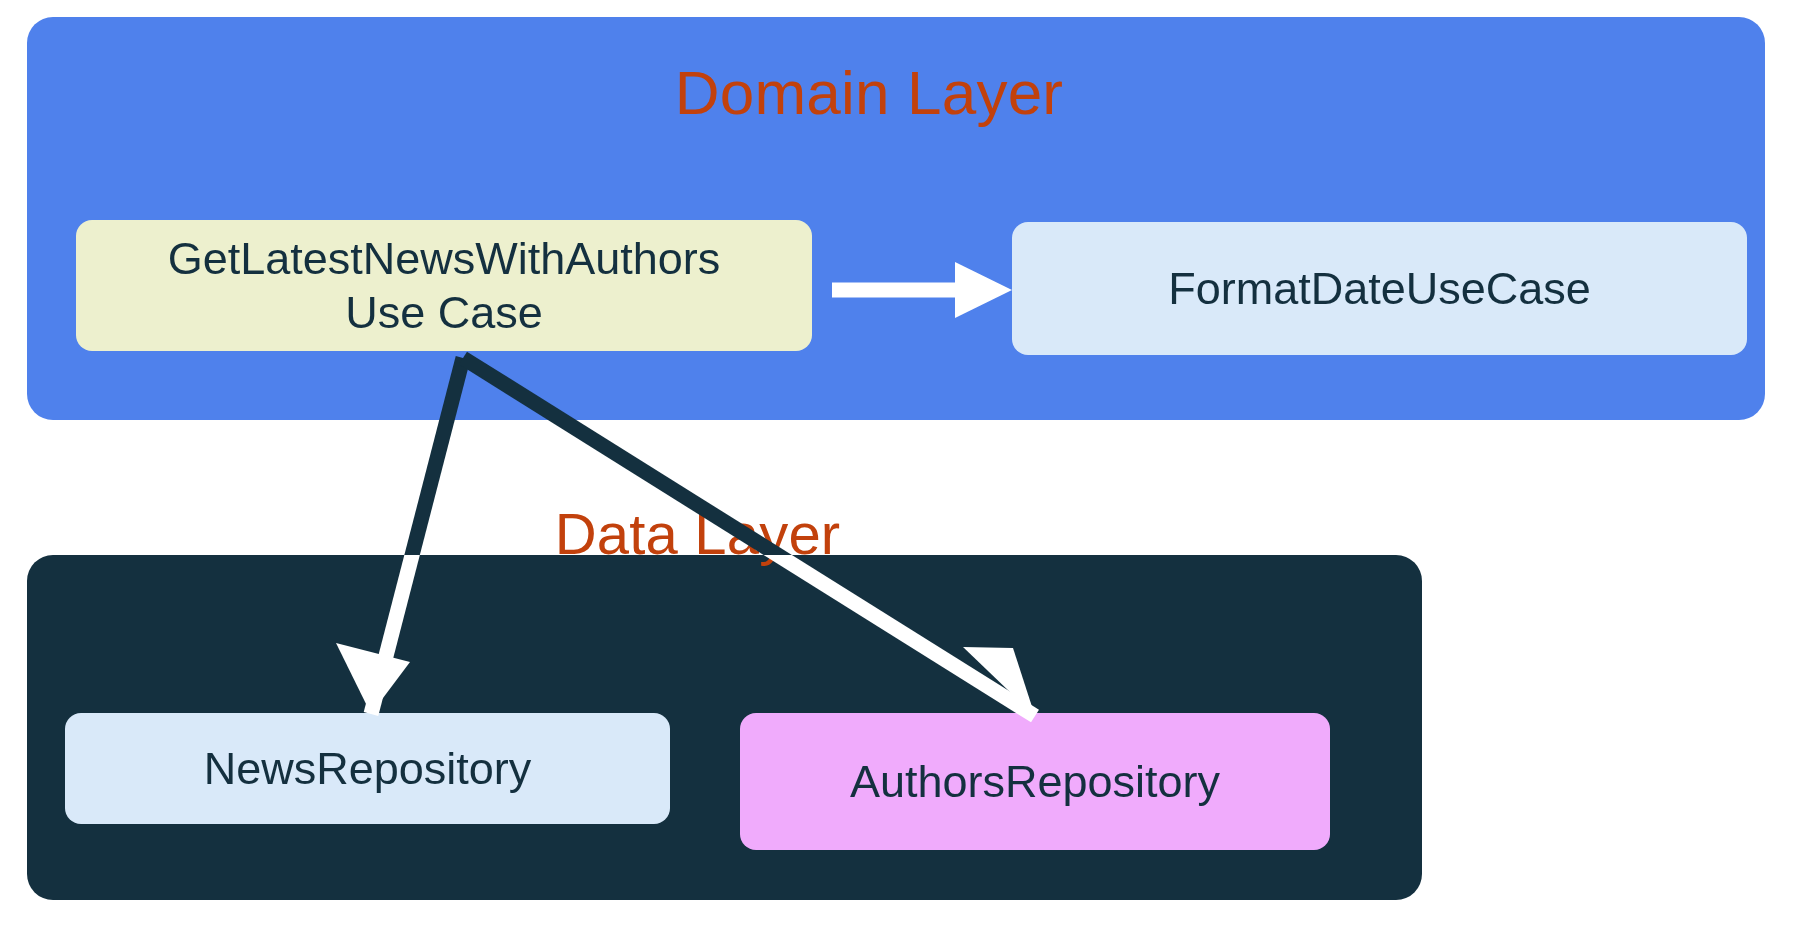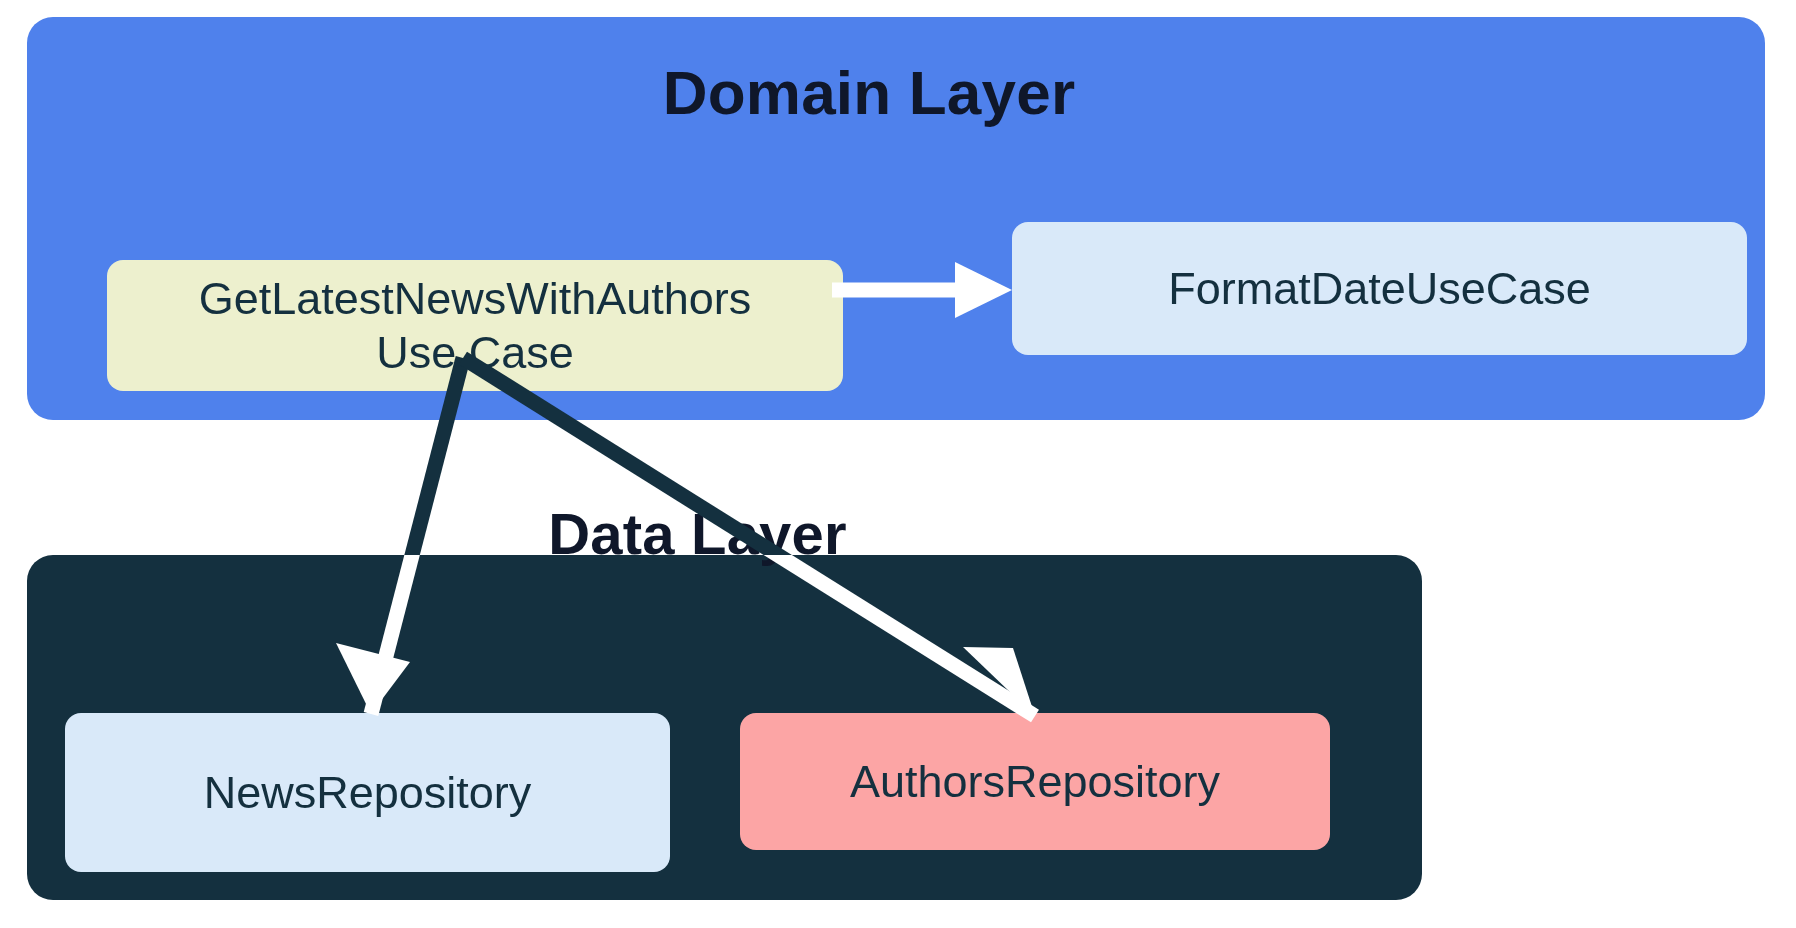--- a/index.html
+++ b/index.html
@@ -38,22 +38,22 @@
     top: 555px;
     width: 1395px;
     height: 345px;
     background: #14303F;
     border-radius: 26px;
   }
 
   
   .layer-title {
     position: absolute;
-    color: #0f172a;
-    font-weight: 700;
+    color: #c2410c;
+    font-weight: 400;
     white-space: nowrap;
     letter-spacing: 0.2px;
     line-height: 1;
   }
   #domain-layer-title {
     left: 0;
     top: 62px;
     width: 1738px;
     text-align: center;
     font-size: 62px;
@@ -78,50 +78,49 @@
     color: #14303F;
     line-height: 1.18;
     padding: 6px 14px;
   }
   .node-box .node-label {
     display: block;
     white-space: pre-line;
   }
 
   #node-get-latest-news {
-    left: 107px;
+    left: 76px;
     top: 220px;
     width: 736px;
     height: 131px;
     background: #EDF0CE;
     font-size: 45px;
-    margin-top: 40px;
   }
   #node-format-date {
     left: 1012px;
     top: 222px;
     width: 735px;
     height: 133px;
     background: #D9E9F9;
     font-size: 45px;
   }
   #node-news-repository {
     left: 65px;
     top: 713px;
     width: 605px;
-    height: 159px;
+    height: 111px;
     background: #D9E9F9;
     font-size: 45px;
   }
   #node-authors-repository {
     left: 740px;
     top: 713px;
     width: 590px;
     height: 137px;
-    background: #fca5a5;
+    background: #f0abfc;
     font-size: 45px;
   }
 
   
   #connectors-svg {
     position: absolute;
     left: 0;
     top: 0;
     width: 1796px;
     height: 928px;

